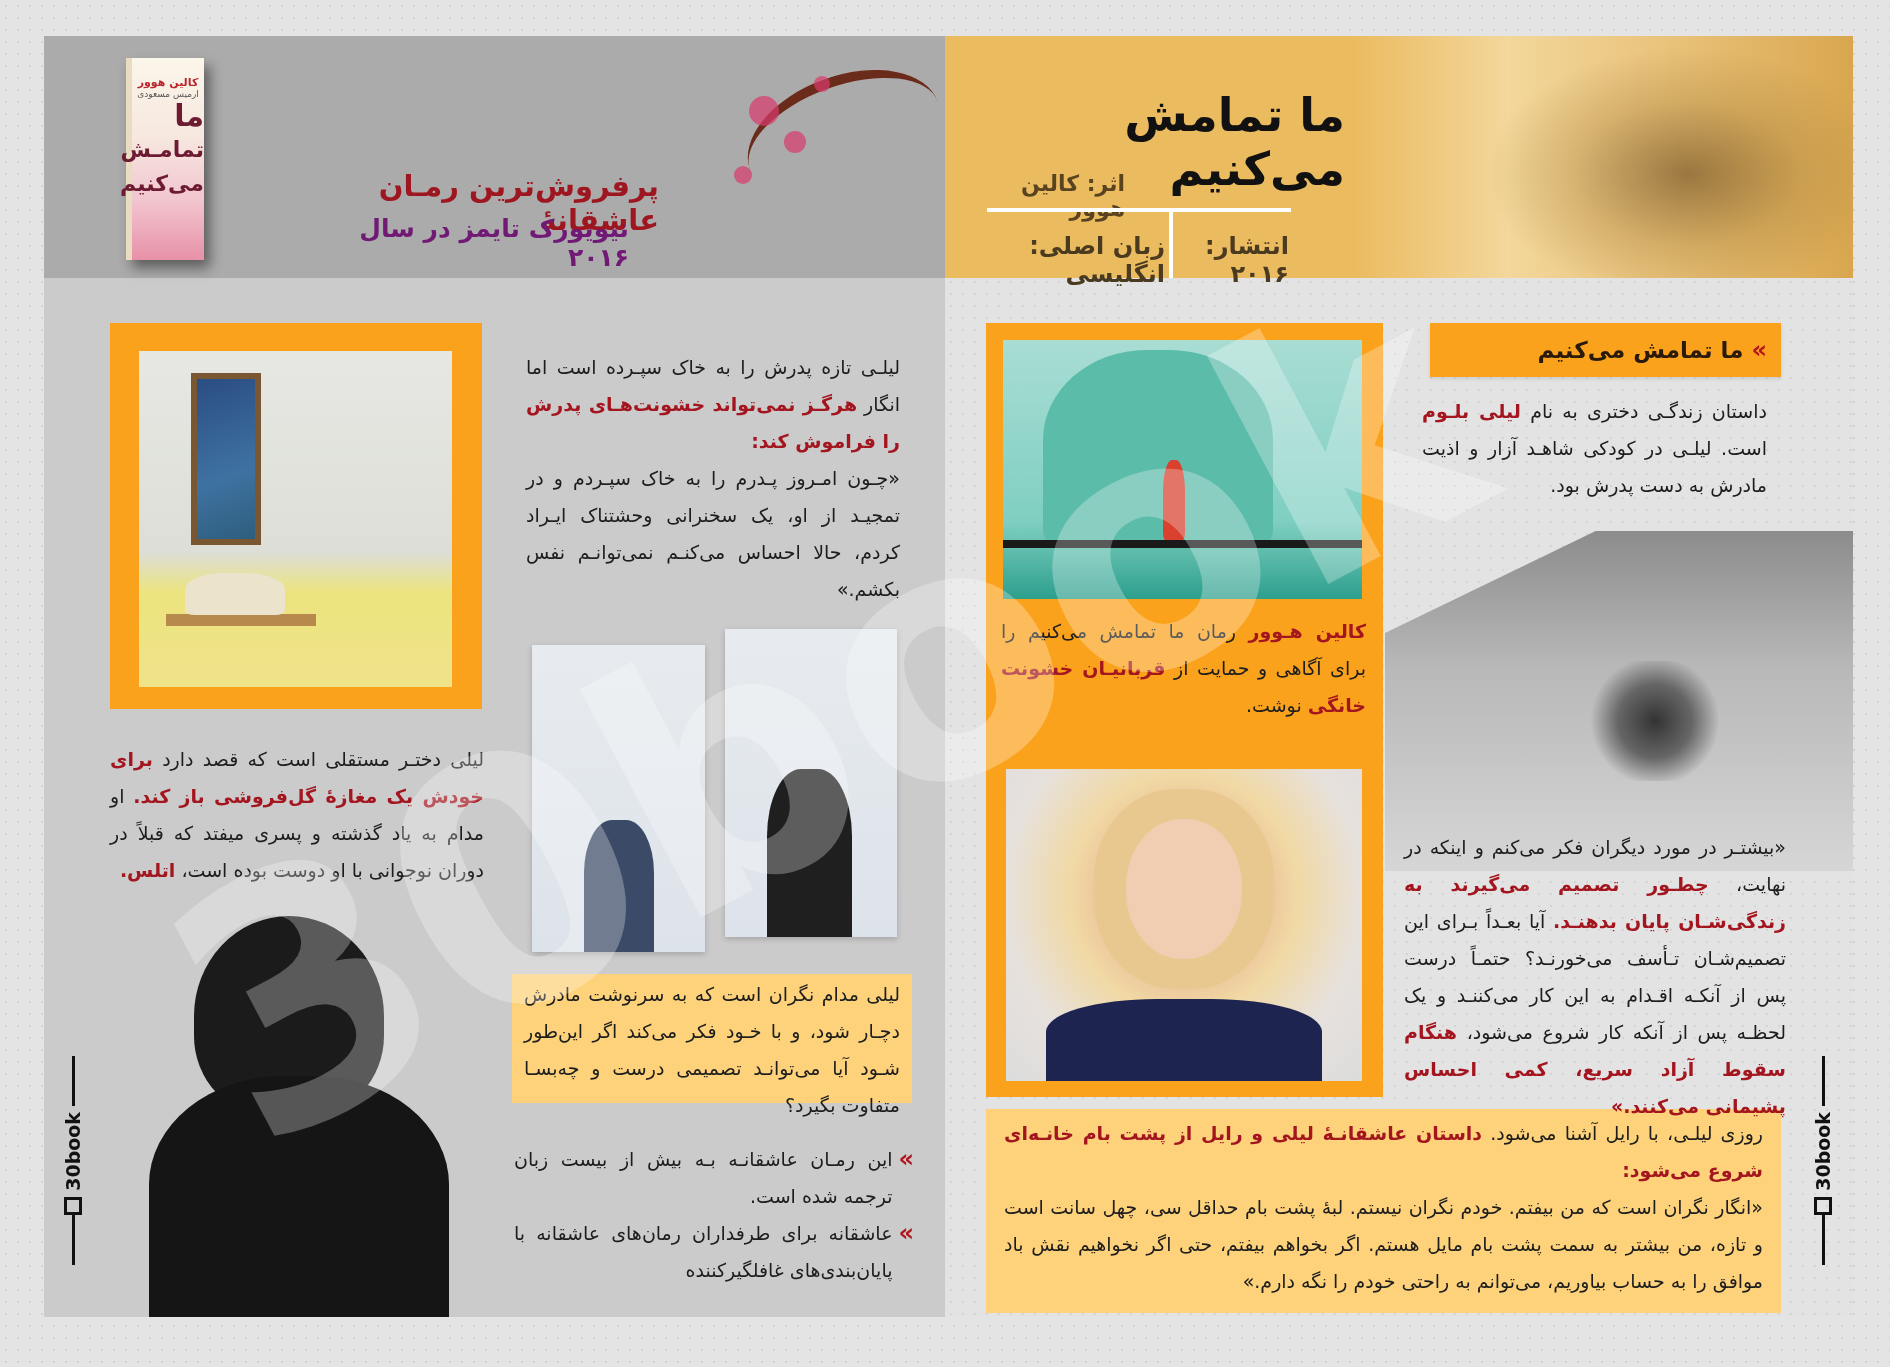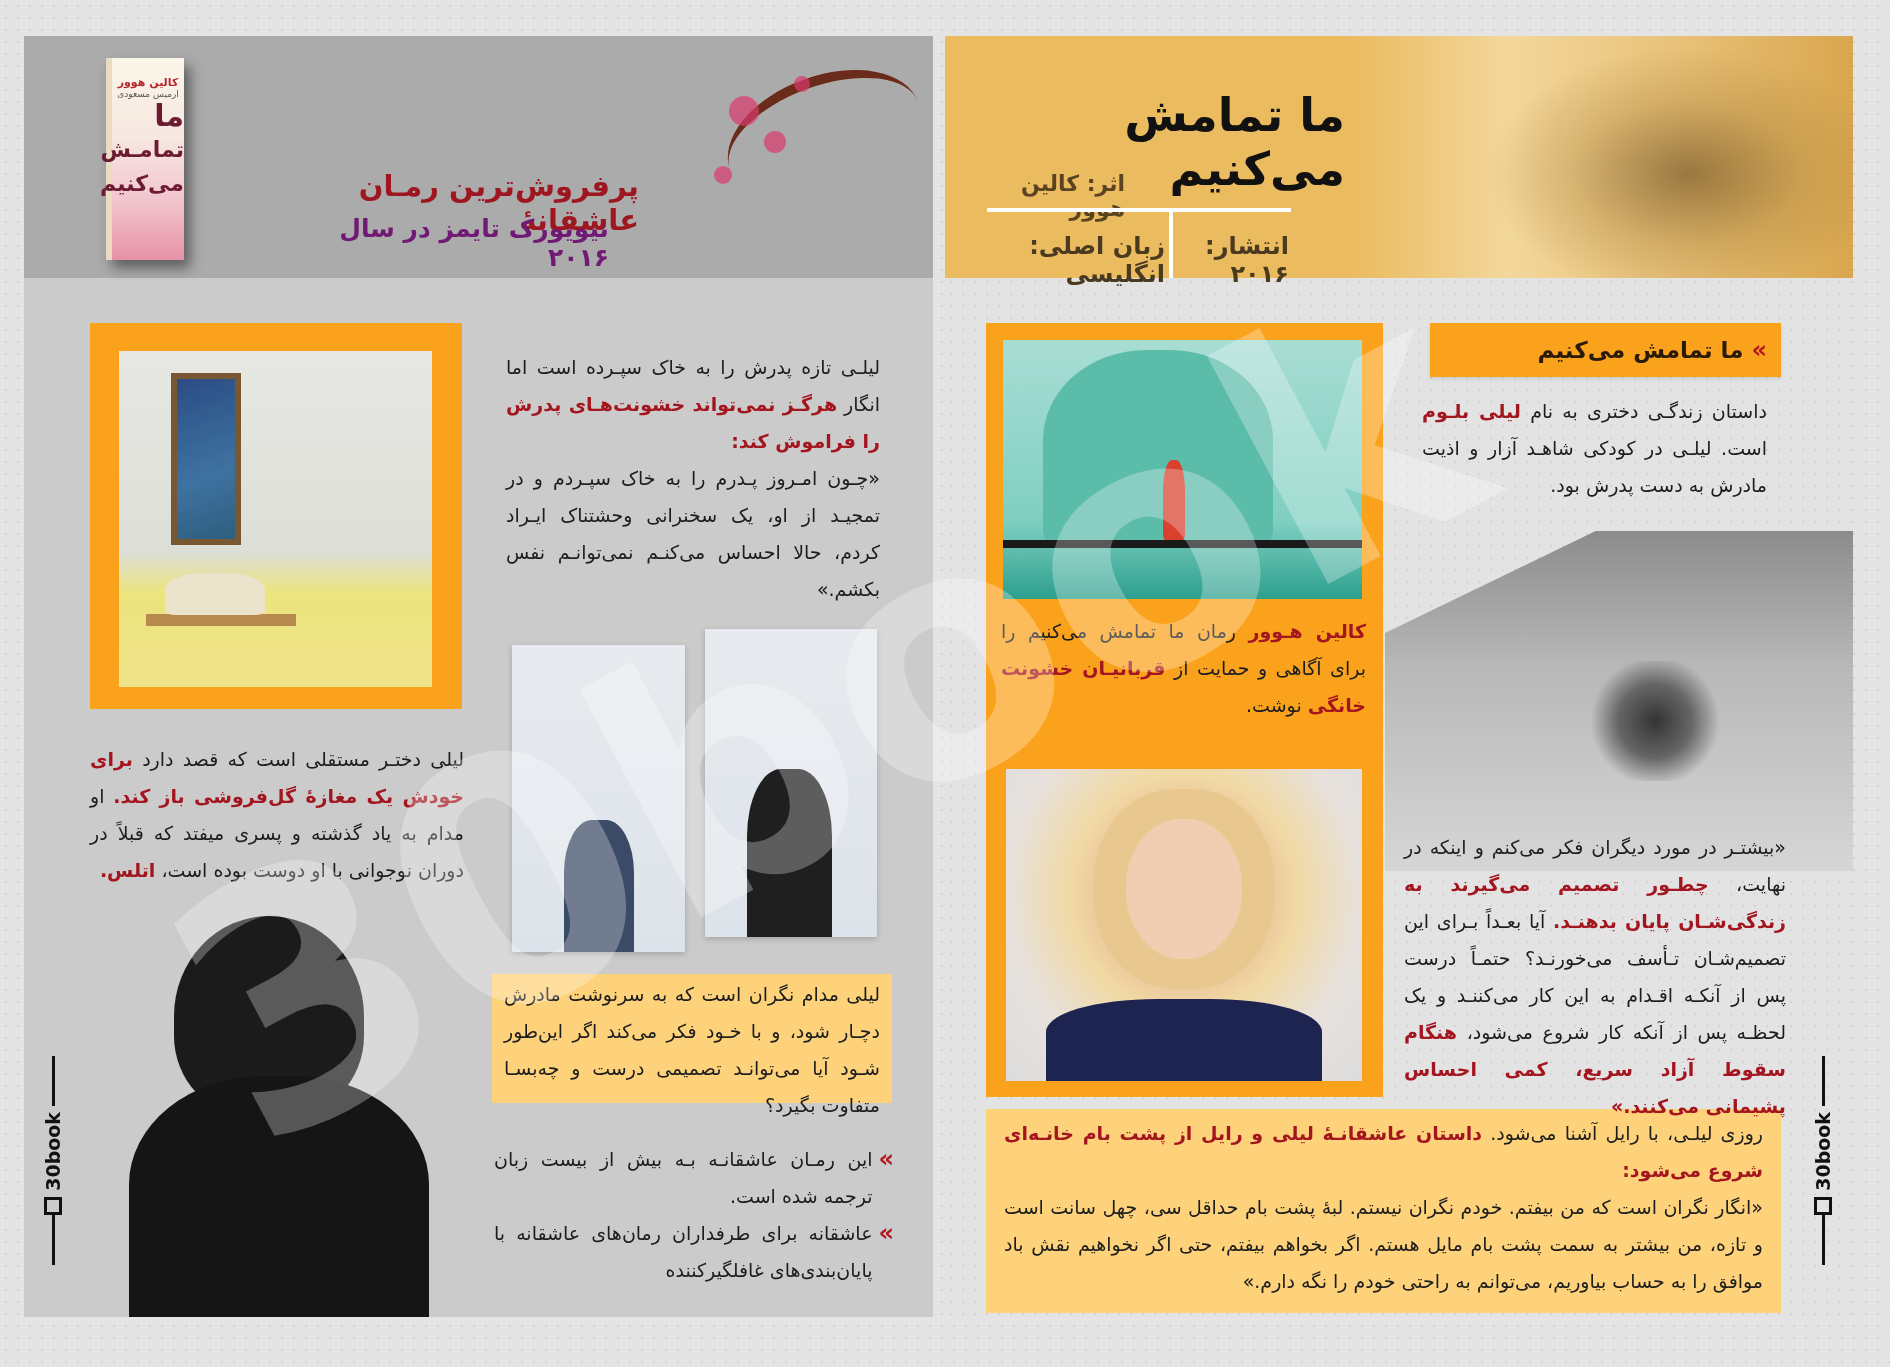--- a/index.html
+++ b/index.html
@@ -9,21 +9,21 @@
     background: #e4e4e4;
     background-image: radial-gradient(#d2d2d2 1px, transparent 1px);
     background-size: 12px 12px;
     font-family: "DejaVu Sans", "Liberation Sans", sans-serif;
     color: #1a1a1a;
   }
   .abs { position: absolute; }
   .red { color: #a4161f; font-weight: bold; }
 
   
-  #left-panel { left: 24px; top: 36px; width: 909px; height: 1281px; background: #cbcbcb; overflow: hidden; padding-left: 32px; }
+  #left-panel { left: 44px; top: 36px; width: 909px; height: 1281px; background: #cbcbcb; overflow: hidden; padding-left: 32px; }
   #left-header { left: 0; top: 0; width: 909px; height: 242px; background: #ababab; }
   #right-panel { left: 945px; top: 36px; width: 908px; height: 1281px; background: #e3e3e3;
     background-image: radial-gradient(#d4d4d4 1px, transparent 1px); background-size: 12px 12px; overflow: hidden; }
   #right-header { left: 0; top: 0; width: 908px; height: 242px;
     background: linear-gradient(90deg, #ebbb60 0%, #ebbb60 45%, #f3d79b 62%, #e9c27a 80%, #d9a64e 100%); }
 
   
   .watermark { font-family: "DejaVu Sans", sans-serif; font-weight: bold; font-size: 340px; color: rgba(255,255,255,0.28);
     transform: rotate(-28deg); white-space: nowrap; direction: ltr; pointer-events: none; }
 

